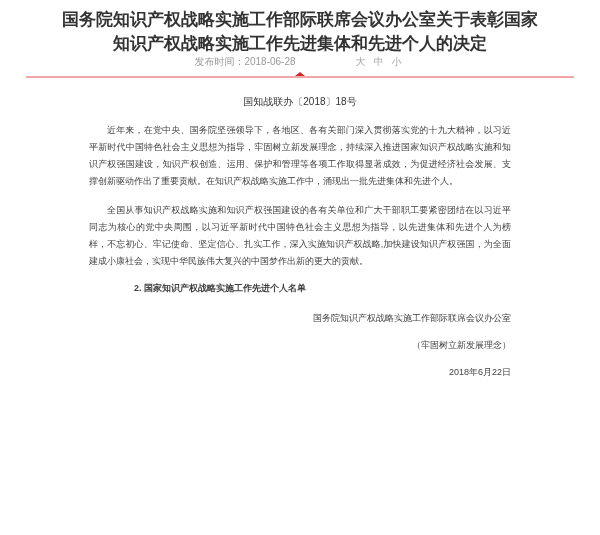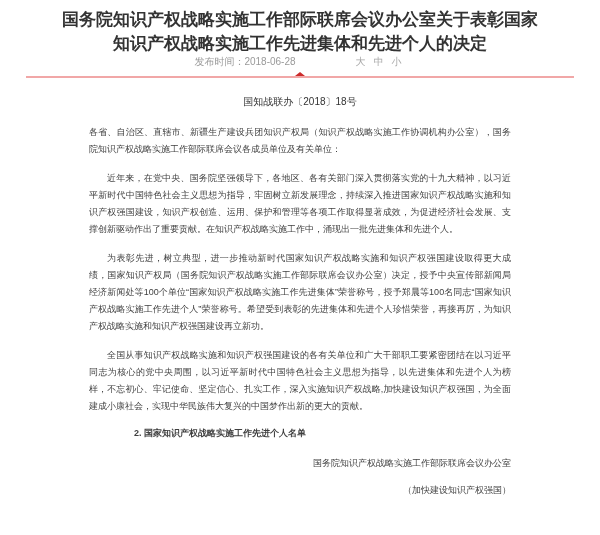--- a/index.html
+++ b/index.html
@@ -57,29 +57,28 @@
   </div>
 
   <div class="divider">
     <span class="marker"></span>
   </div>
 
   <div class="content">
 
     <p class="docnum">国知战联办〔2018〕18号</p>
 
-    <p class="salutation">各省、自治区、直辖市、新疆生产建设兵团知识产权局（知识产权战略实施工作协调机构办公室），国务院知识产权战略实施工作部际联席会议各成员单位及有关单位：</p>
 
     <p class="body-para">近年来，在党中央、国务院坚强领导下，各地区、各有关部门深入贯彻落实党的十九大精神，以习近平新时代中国特色社会主义思想为指导，牢固树立新发展理念，持续深入推进国家知识产权战略实施和知识产权强国建设，知识产权创造、运用、保护和管理等各项工作取得显著成效，为促进经济社会发展、支撑创新驱动作出了重要贡献。在知识产权战略实施工作中，涌现出一批先进集体和先进个人。</p>
-    <p class="body-para">为表彰先进，树立典型，进一步推动新时代国家知识产权战略实施和知识产权强国建设取得更大成绩，国家知识产权局（国务院知识产权战略实施工作部际联席会议办公室）决定，授予中央宣传部新闻局经济新闻处等100个单位“国家知识产权战略实施工作先进集体”荣誉称号，授予郑晨等100名同志“国家知识产权战略实施工作先进个人”荣誉称号。希望受到表彰的先进集体和先进个人珍惜荣誉，再接再厉，为知识产权战略实施和知识产权强国建设再立新功。</p>
     <p class="body-para">全国从事知识产权战略实施和知识产权强国建设的各有关单位和广大干部职工要紧密团结在以习近平同志为核心的党中央周围，以习近平新时代中国特色社会主义思想为指导，以先进集体和先进个人为榜样，不忘初心、牢记使命、坚定信心、扎实工作，深入实施知识产权战略,加快建设知识产权强国，为全面建成小康社会，实现中华民族伟大复兴的中国梦作出新的更大的贡献。</p>
 
     <p class="attach attach-2">
       <span>2. 国家知识产权战略实施工作先进个人名单</span>
     </p>
 
     <div class="signature">
       <p>国务院知识产权战略实施工作部际联席会议办公室</p>
-      <p>（加快建设知识产权强国）</p>
+      <p>（牢固树立新发展理念）</p>
+      <p>2018年6月22日</p>
     </div>
 
   </div>
 </div>
 
 </body></html>

